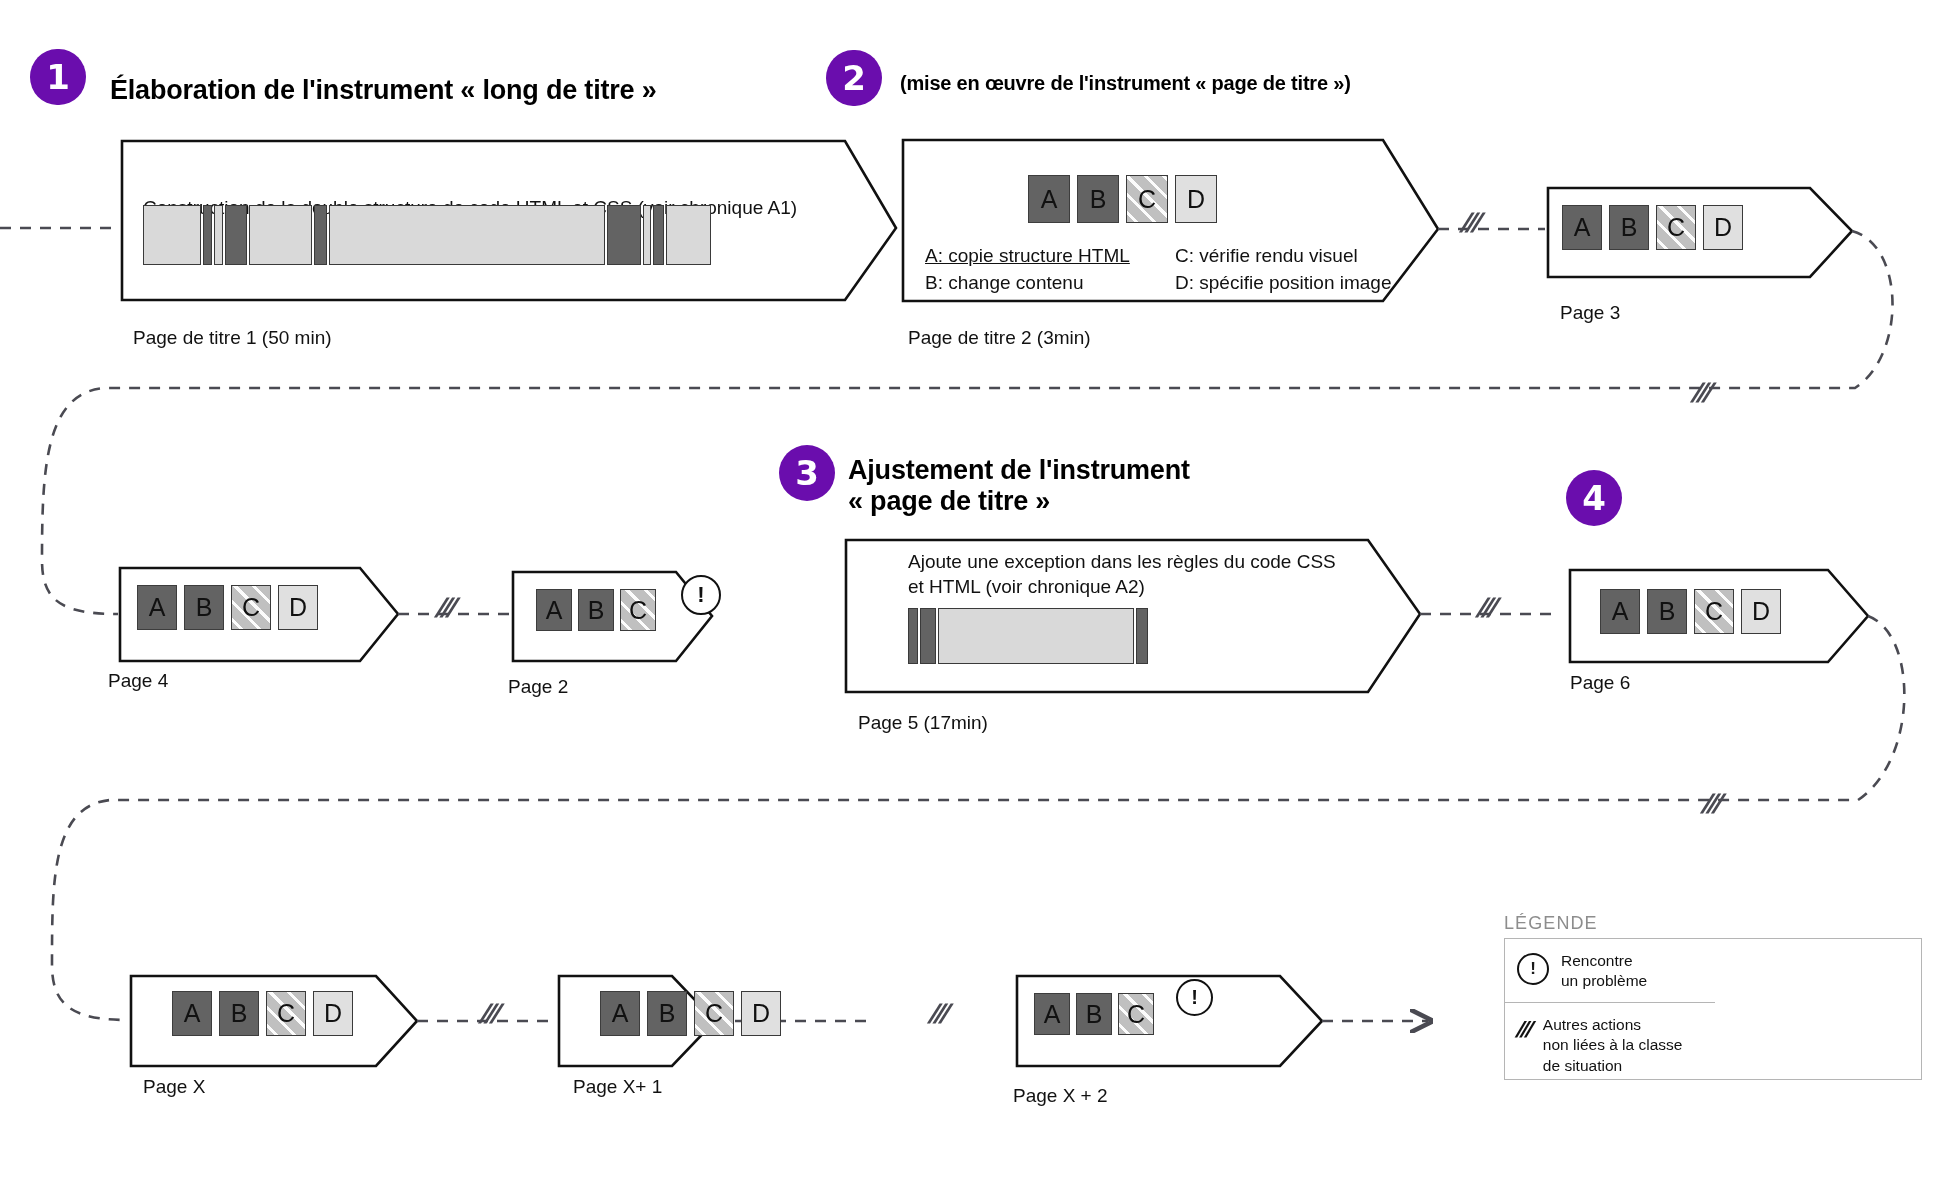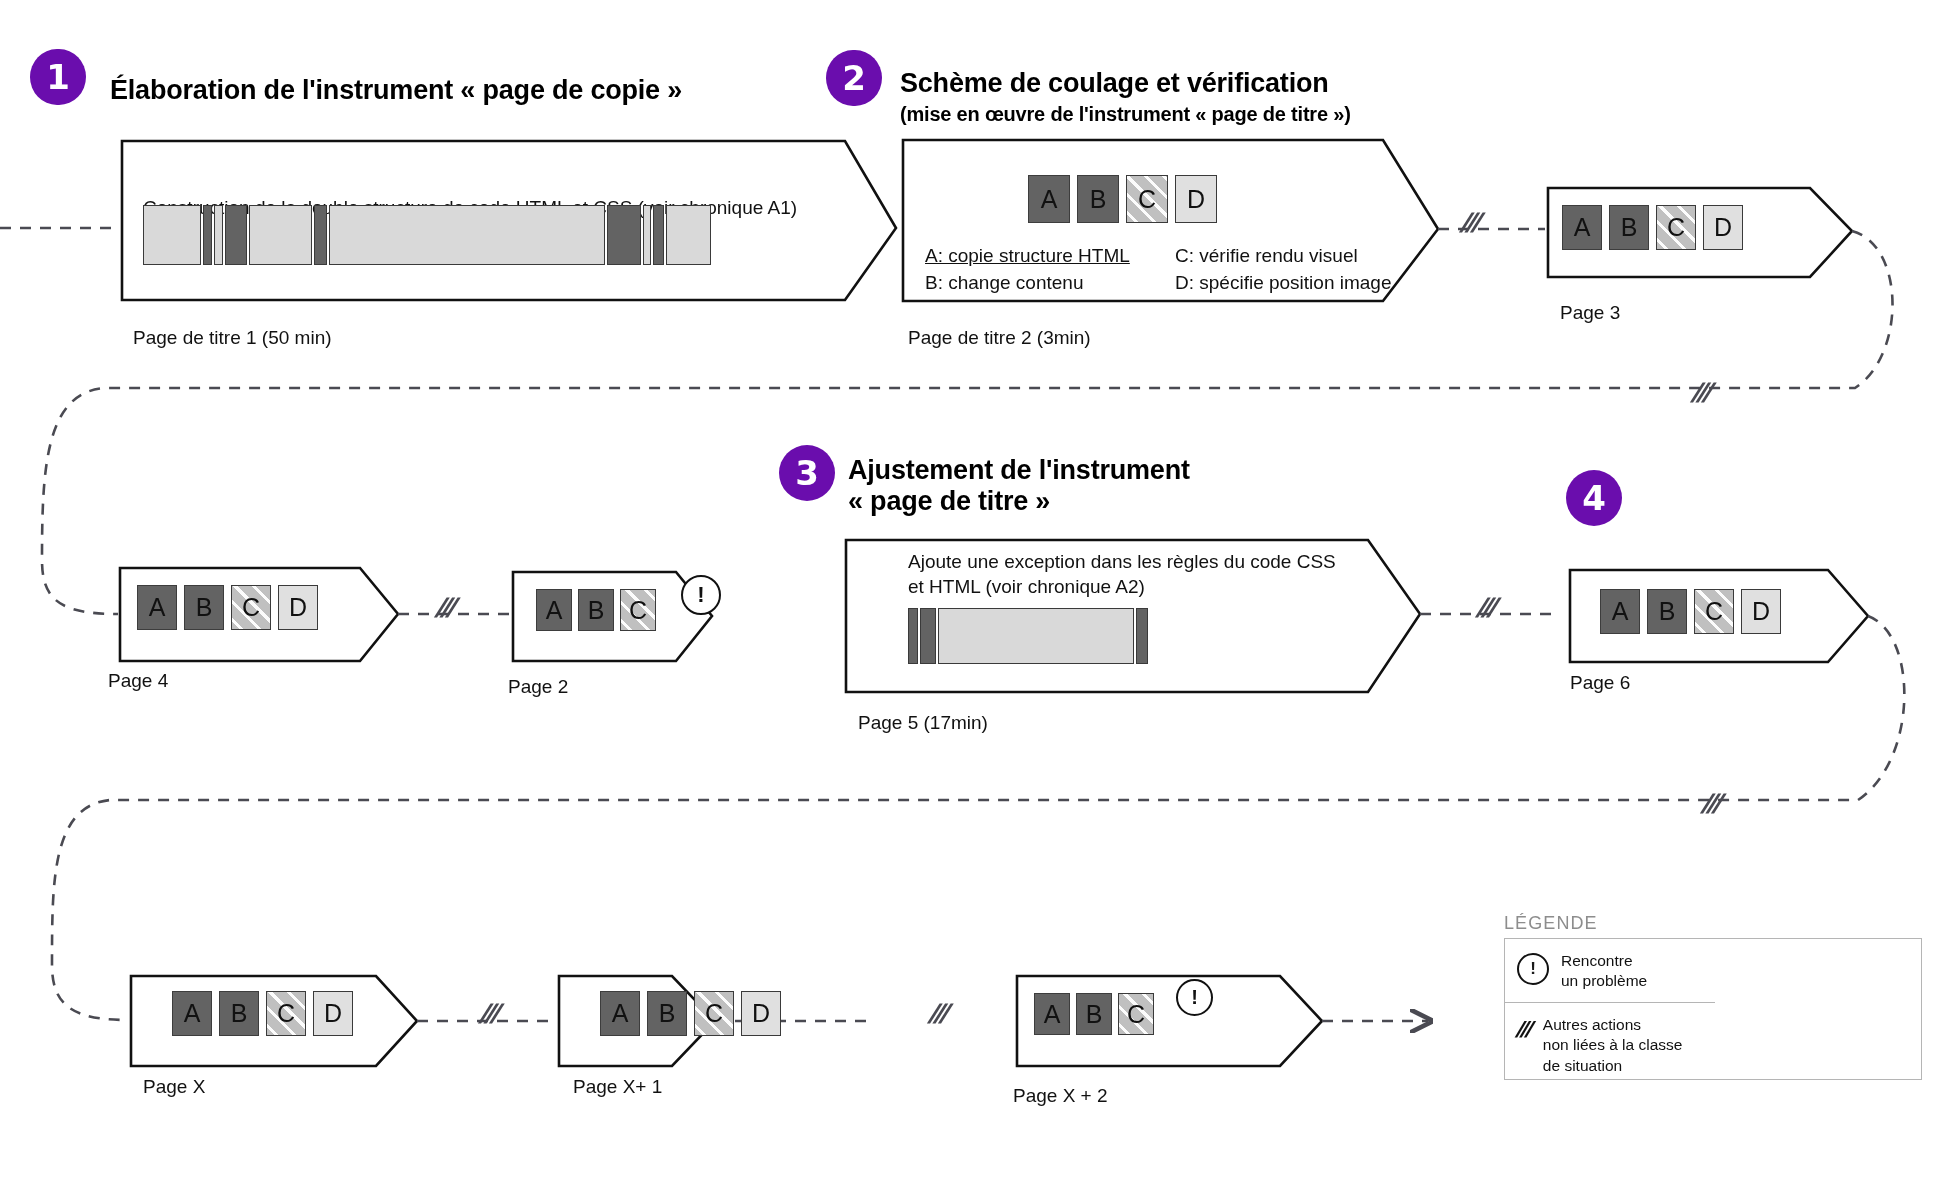--- a/index.html
+++ b/index.html
@@ -125,21 +125,21 @@
 
     <path d="M559,976 L672,976 L715,1021 L672,1066 L559,1066 Z" fill="#ffffff" stroke="#111" stroke-width="2.6"></path>
     <path d="M715,1021 L868,1021" stroke="#4a4a52" stroke-width="2.6" stroke-dasharray="11 9" fill="none"></path>
 
     <path d="M1017,976 L1280,976 L1322,1021 L1280,1066 L1017,1066 Z" fill="#ffffff" stroke="#111" stroke-width="2.6"></path>
     <path d="M1322,1021 L1428,1021" stroke="#4a4a52" stroke-width="2.6" stroke-dasharray="11 9" fill="none" marker-end="url(#arw)"></path>
   </svg>
 
   <div class="badge oval" style="left:30px;top:49px;">1</div>
   <div class="steptitle" style="left:110px;top:75px;width:700px;">
-    <span>Élaboration de l'instrument « page de copie »</span>
+    <span>Élaboration de l'instrument « long de titre »</span>
   </div>
 
   <div class="chev" style="left:143px;top:196px;width:660px;">
     <div class="txt" style="position:static;">Construction de la double structure  de code HTML et CSS  (voir chronique A1)</div>
   </div>
   <div class="strip" id="strip1" style="left:143px;top:205px;height:60px;">
       <div class="seg css" style="width: 58px;"></div>
       <div class="seg html" style="width: 9px;"></div>
       <div class="seg css" style="width: 9px;"></div>
       <div class="seg html" style="width: 22px;"></div>
@@ -148,21 +148,20 @@
       <div class="seg css" style="width: 276px;"></div>
       <div class="seg html" style="width: 34px;"></div>
       <div class="seg css" style="width: 8px;"></div>
       <div class="seg html" style="width: 11px;"></div>
       <div class="seg css" style="width: 45px;"></div>
     </div>
   <div class="cap" style="left:133px;top:325px;">Page de titre 1 (50 min)</div>
 
   <div class="badge oval" style="left:826px;top:50px;">2</div>
   <div class="steptitle" style="left:900px;top:68px;width:560px;">
-    <span>Schème de coulage et vérification</span>
     <span class="sub">(mise en œuvre de l'instrument « page de titre »)</span>
   </div>
 
   <div class="cells" id="cells-p2" style="left: 1028px; top: 175px; gap: 7px;">
       <div class="cell html" style="width: 42px; height: 48px;">A</div>
       <div class="cell html" style="width: 42px; height: 48px;">B</div>
       <div class="cell web" style="width: 42px; height: 48px;">C</div>
       <div class="cell css" style="width: 42px; height: 48px;">D</div>
     </div>
   <div class="cap" style="left:925px;top:243px;text-decoration:underline;">A: copie structure HTML</div>

